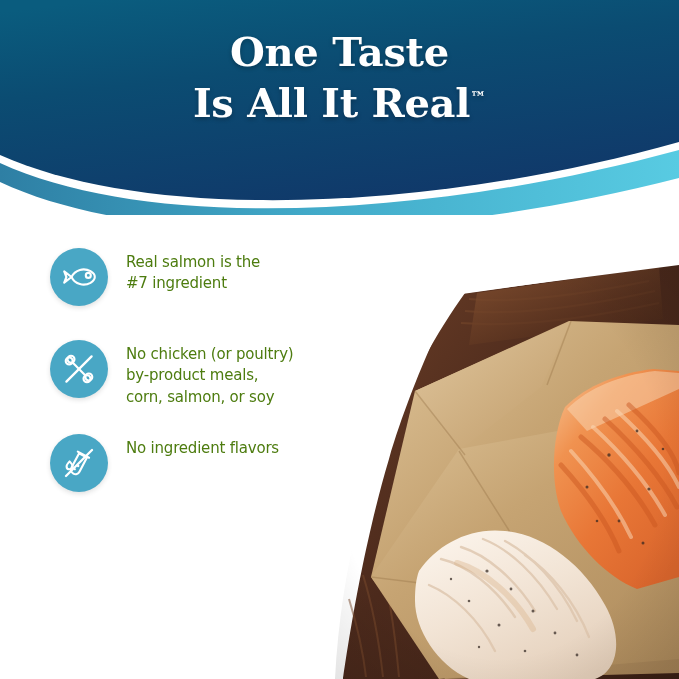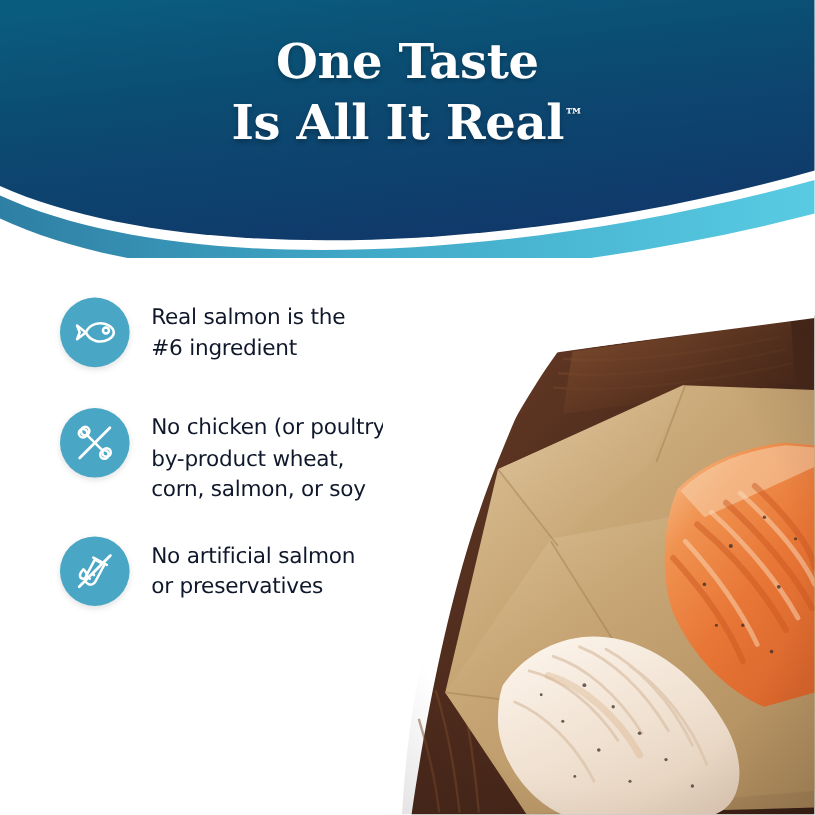--- a/index.html
+++ b/index.html
@@ -71,23 +71,23 @@
     border-radius: 50%;
     background: #49A7C5;
     display: flex;
     align-items: center;
     justify-content: center;
     box-shadow: 0 2px 5px rgba(0,0,0,0.12);
   }
   .bullet-icon svg { display: block; }
   .bullet-text {
     margin-left: 18px;
-    color: #0f172a;
+    color: #4d7c0f;
     font-family: "DejaVu Sans", sans-serif;
-    font-size: 18px;
+    font-size: 15px;
     line-height: 1.42;
     padding-top: 4px;
     letter-spacing: -0.2px;
   }
   .bullet-text span { display: block; white-space: nowrap; }
 
   #bullet-row-1 { margin-bottom: 34px; }
   #bullet-row-2 { margin-bottom: 26px; }
 
   
@@ -139,21 +139,21 @@
         <svg width="40" height="40" viewBox="0 0 40 40">
           <g fill="none" stroke="#FFFFFF" stroke-width="2.1" stroke-linecap="round" stroke-linejoin="round">
             <path d="M12.5,20 C16,12.5 25,10.5 31.5,14.2 C34.5,16 35.8,18.2 35.8,20 C35.8,21.8 34.5,24 31.5,25.8 C25,29.5 16,27.5 12.5,20 Z"></path>
             <path d="M12.5,20 L5.2,14.3 L7.4,20 L5.2,25.7 Z"></path>
             <circle cx="29.3" cy="18.4" r="2.5"></circle>
           </g>
         </svg>
       </div>
       <div class="bullet-text">
         <span>Real salmon is the</span>
-        <span>#6 ingredient</span>
+        <span>#7 ingredient</span>
       </div>
     </div>
 
     <div class="bullet-row" id="bullet-row-2">
       <div class="bullet-icon">
         <svg width="42" height="42" viewBox="0 0 42 42">
           <g fill="none" stroke="#FFFFFF" stroke-width="2.1" stroke-linecap="round" stroke-linejoin="round">
 
             <path d="M14.6,14.6 L27.4,27.4"></path>
 
@@ -162,21 +162,21 @@
 
             <circle cx="29.0" cy="30.8" r="3.5"></circle>
             <circle cx="30.8" cy="29.0" r="3.5"></circle>
 
             <path d="M33.6,8.4 L8.4,33.6" stroke-width="2.3"></path>
           </g>
         </svg>
       </div>
       <div class="bullet-text">
         <span>No chicken (or poultry)</span>
-        <span>by-product wheat,</span>
+        <span>by-product meals,</span>
         <span>corn, salmon, or soy</span>
       </div>
     </div>
 
     <div class="bullet-row" id="bullet-row-3">
       <div class="bullet-icon">
         <svg width="42" height="42" viewBox="0 0 42 42">
           <g fill="none" stroke="#FFFFFF" stroke-width="2.1" stroke-linecap="round" stroke-linejoin="round">
 
             <g transform="rotate(28 21 21)">
@@ -186,22 +186,21 @@
               <circle cx="20.2" cy="28.4" r="1.1" fill="#FFFFFF" stroke="none"></circle>
             </g>
 
             <path d="M11.6,19.4 C11.6,19.4 8.6,22.6 8.6,24.4 C8.6,26.1 9.9,27.3 11.6,27.3 C13.3,27.3 14.6,26.1 14.6,24.4 C14.6,22.6 11.6,19.4 11.6,19.4 Z"></path>
 
             <path d="M34.0,8.0 L8.0,34.0" stroke-width="2.3"></path>
           </g>
         </svg>
       </div>
       <div class="bullet-text">
-        <span>No artificial salmon</span>
-        <span>or preservatives</span>
+        <span>No ingredient flavors</span>
       </div>
     </div>
 
   </div>
 
   <div class="photo">
     <svg width="360" height="420" viewBox="0 0 360 420">
       <defs>
         <linearGradient id="boardGrad" x1="0" y1="0" x2="1" y2="1">
           <stop offset="0%" stop-color="#6E4028"></stop>

